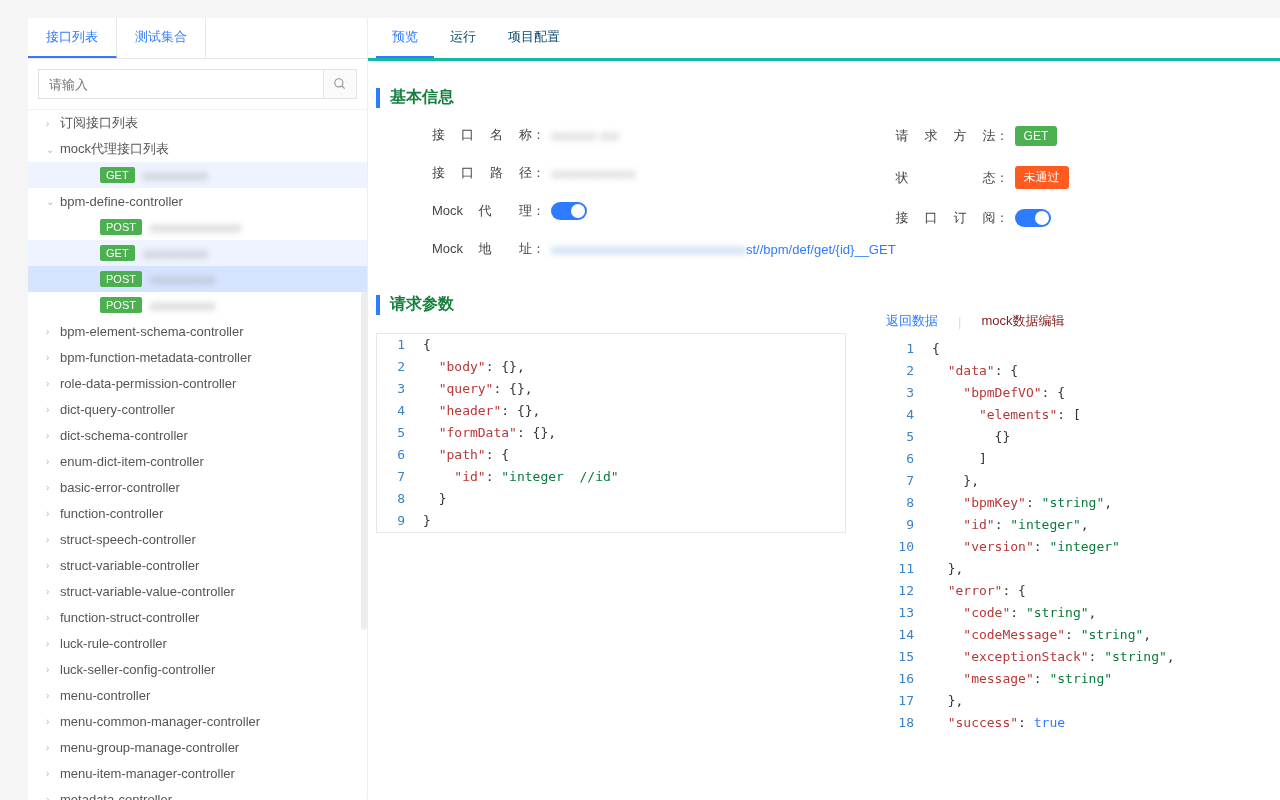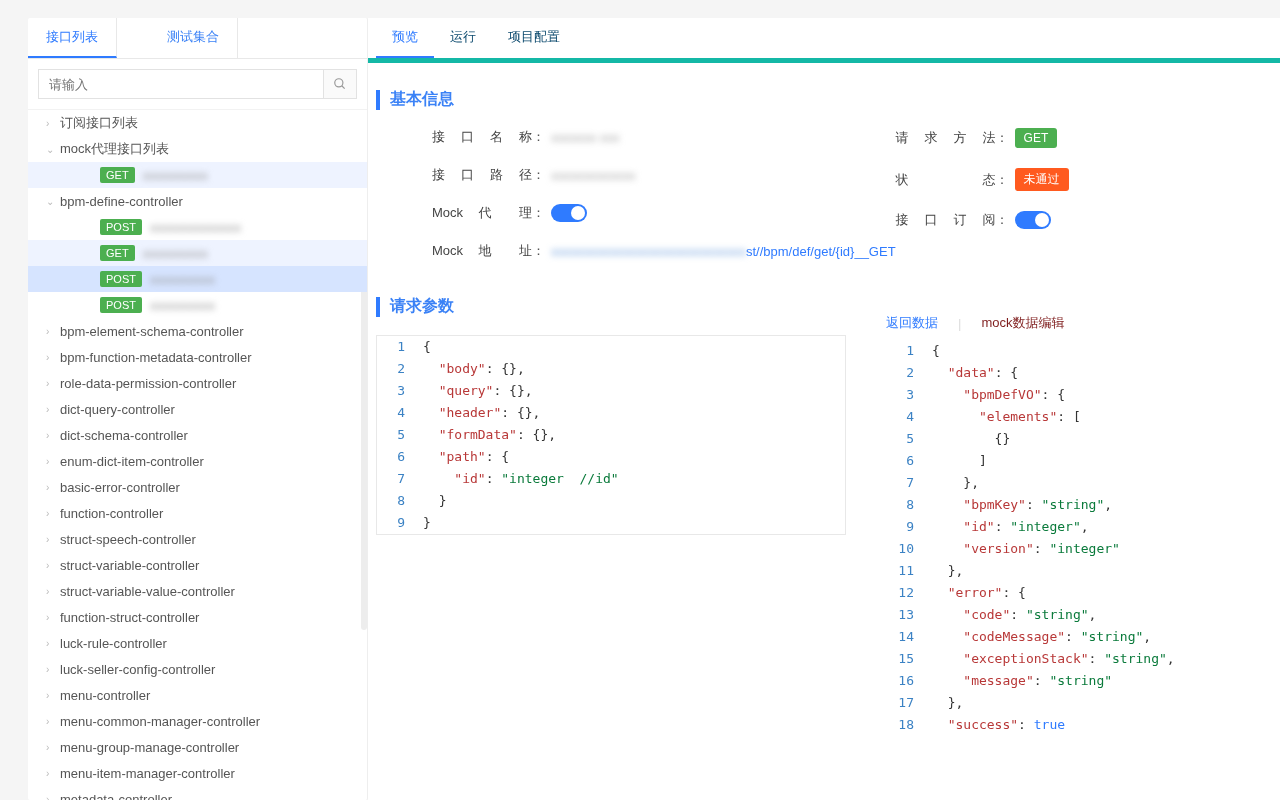--- a/index.html
+++ b/index.html
@@ -1,21 +1,21 @@
 <!DOCTYPE html>
 <html><head>
 <meta charset="utf-8">
 <style>
 * { box-sizing: border-box; margin: 0; padding: 0; }
 body { font-family: -apple-system, "PingFang SC", "Microsoft YaHei", sans-serif; font-size: 13px; color: #333; background: #f5f5f5; }
 .app { display: flex; width: 1280px; height: 800px; }
 
 
 .sidebar { width: 340px; background: #fff; display: flex; flex-direction: column; border-right: 1px solid #eee; margin: 18px 0 0 28px; border-radius: 2px; }
-.side-tabs { display: flex; border-bottom: 1px solid #e8e8e8; gap: 32px; }
+.side-tabs { display: flex; border-bottom: 1px solid #e8e8e8; }
 .side-tab { padding: 10px 18px; cursor: pointer; color: #3b82f6; border-right: 1px solid #e8e8e8; }
 .side-tab.active { color: #2f7bff; border-bottom: 2px solid #2f7bff; }
 .search-row { display: flex; padding: 10px 10px; border-bottom: 1px solid #f2f2f2; }
 .search-input { flex: 1; border: 1px solid #e2e2e2; height: 30px; padding: 5px 10px; font-size: 13px; border-right: none; }
 .search-btn { width: 34px; height: 30px; border: 1px solid #e2e2e2; background: #fafafa; display: flex; align-items: center; justify-content: center; color: #999; cursor: pointer; }
 .tree { flex: 1; overflow-y: auto; position: relative; }
 .scrollbar-shadow { position: absolute; right: 0; top: 140px; width: 6px; height: 380px; background: #ccc; border-radius: 3px; opacity: .35; }
 .tree-item { display: flex; align-items: center; padding: 5px 10px 5px 36px; color: #555; cursor: pointer; position: relative; height: 26px; }
 .tree-item.parent { padding-left: 18px; }
 .tree-item.lvl2 { padding-left: 60px; }
@@ -23,28 +23,28 @@
 .tree-item.sel-light { background: #eef3ff; }
 .tree-item.sel-mid { background: #d6e4ff; }
 .tree-item.lvl2.leaf { padding-left: 72px; }
 .badge { display: inline-block; min-width: 34px; text-align: center; color: #fff; font-size: 11px; border-radius: 2px; padding: 2px 6px; margin-right: 8px; }
 .badge.get { background: #4caf50; }
 .badge.post { background: #4caf50; }
 .blur-text { filter: blur(3px); color: #999; }
 
 
 .main { flex: 1; background: #fff; margin: 18px 0 0 0; padding: 0 0 0 0; display: flex; flex-direction: column; }
-.main-tabs { display: flex; border-bottom: 5px solid #14b8a6; padding-left: 8px; }
+.main-tabs { display: flex; border-bottom: 3px solid #14b8a6; padding-left: 8px; }
 .main-tab { padding: 10px 16px; color: #0c4a6e; cursor: pointer; }
 .main-tab.active { color: #2f7bff; border-bottom: 2px solid #2f7bff; }
 .main-body { flex: 1; overflow: auto; padding: 20px 12px 20px 8px; }
 
 .section-head { display: flex; align-items: center; margin: 6px 0 18px 0; }
 .section-head .bar { width: 4px; height: 20px; background: #2f7bff; margin-right: 10px; }
-.section-head h3 { font-size: 16px; font-weight: 600; color: #3b82f6; }
+.section-head h3 { font-size: 16px; font-weight: 600; color: #15803d; }
 
 .info-grid { display: flex; }
 .info-col { flex: 1; }
 .info-row { display: flex; align-items: center; margin-bottom: 20px; padding-left: 56px; color: #555; }
 .info-col.right .info-row { padding-left: 0; }
 .info-label { width: 100px; text-align: justify; text-align-last: justify; color: #444; letter-spacing: 0; }
 .info-sep { margin: 0 6px 0 0; }
 .info-val { color: #666; }
 .info-val.blur { filter: blur(3px); color: #aaa; }
 .chip { display: inline-block; padding: 3px 9px; border-radius: 3px; color: #fff; font-size: 12px; }

